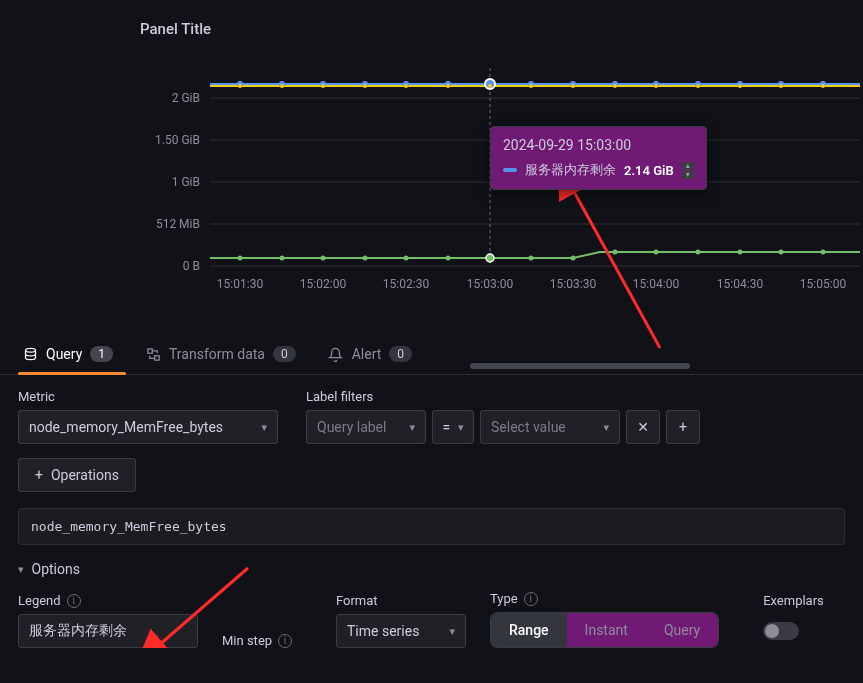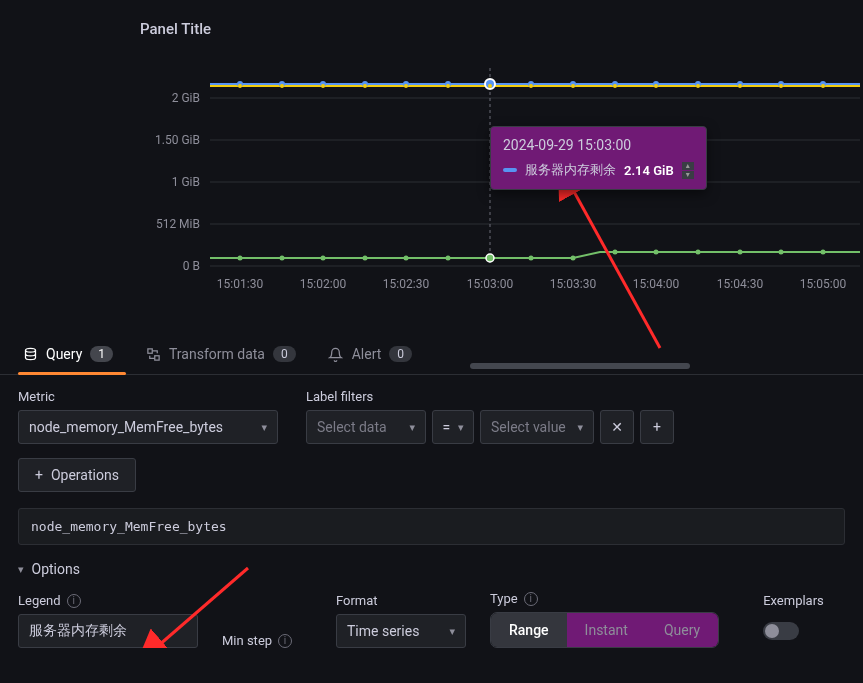--- a/index.html
+++ b/index.html
@@ -283,28 +283,28 @@
       <div class="form-label">Metric</div>
       <div class="select-box">
         <span>node_memory_MemFree_bytes</span>
         <span class="chev">▾</span>
       </div>
     </div>
     <div class="form-col">
       <div class="form-label">Label filters</div>
       <div class="label-filters-row">
         <div class="select-box" style="width:120px">
-          <span class="placeholder">Select data</span>
+          <span class="placeholder">Query label</span>
           <span class="chev">▾</span>
         </div>
         <div class="select-box btn-sq" style="width:42px">
           <span>=</span>
           <span class="chev">▾</span>
         </div>
-        <div class="select-box" style="width:114px">
+        <div class="select-box" style="width:140px">
           <span class="placeholder">Select value</span>
           <span class="chev">▾</span>
         </div>
         <div class="select-box btn-sq">
           <span>✕</span>
         </div>
         <div class="select-box btn-sq">
           <span>+</span>
         </div>
       </div>

